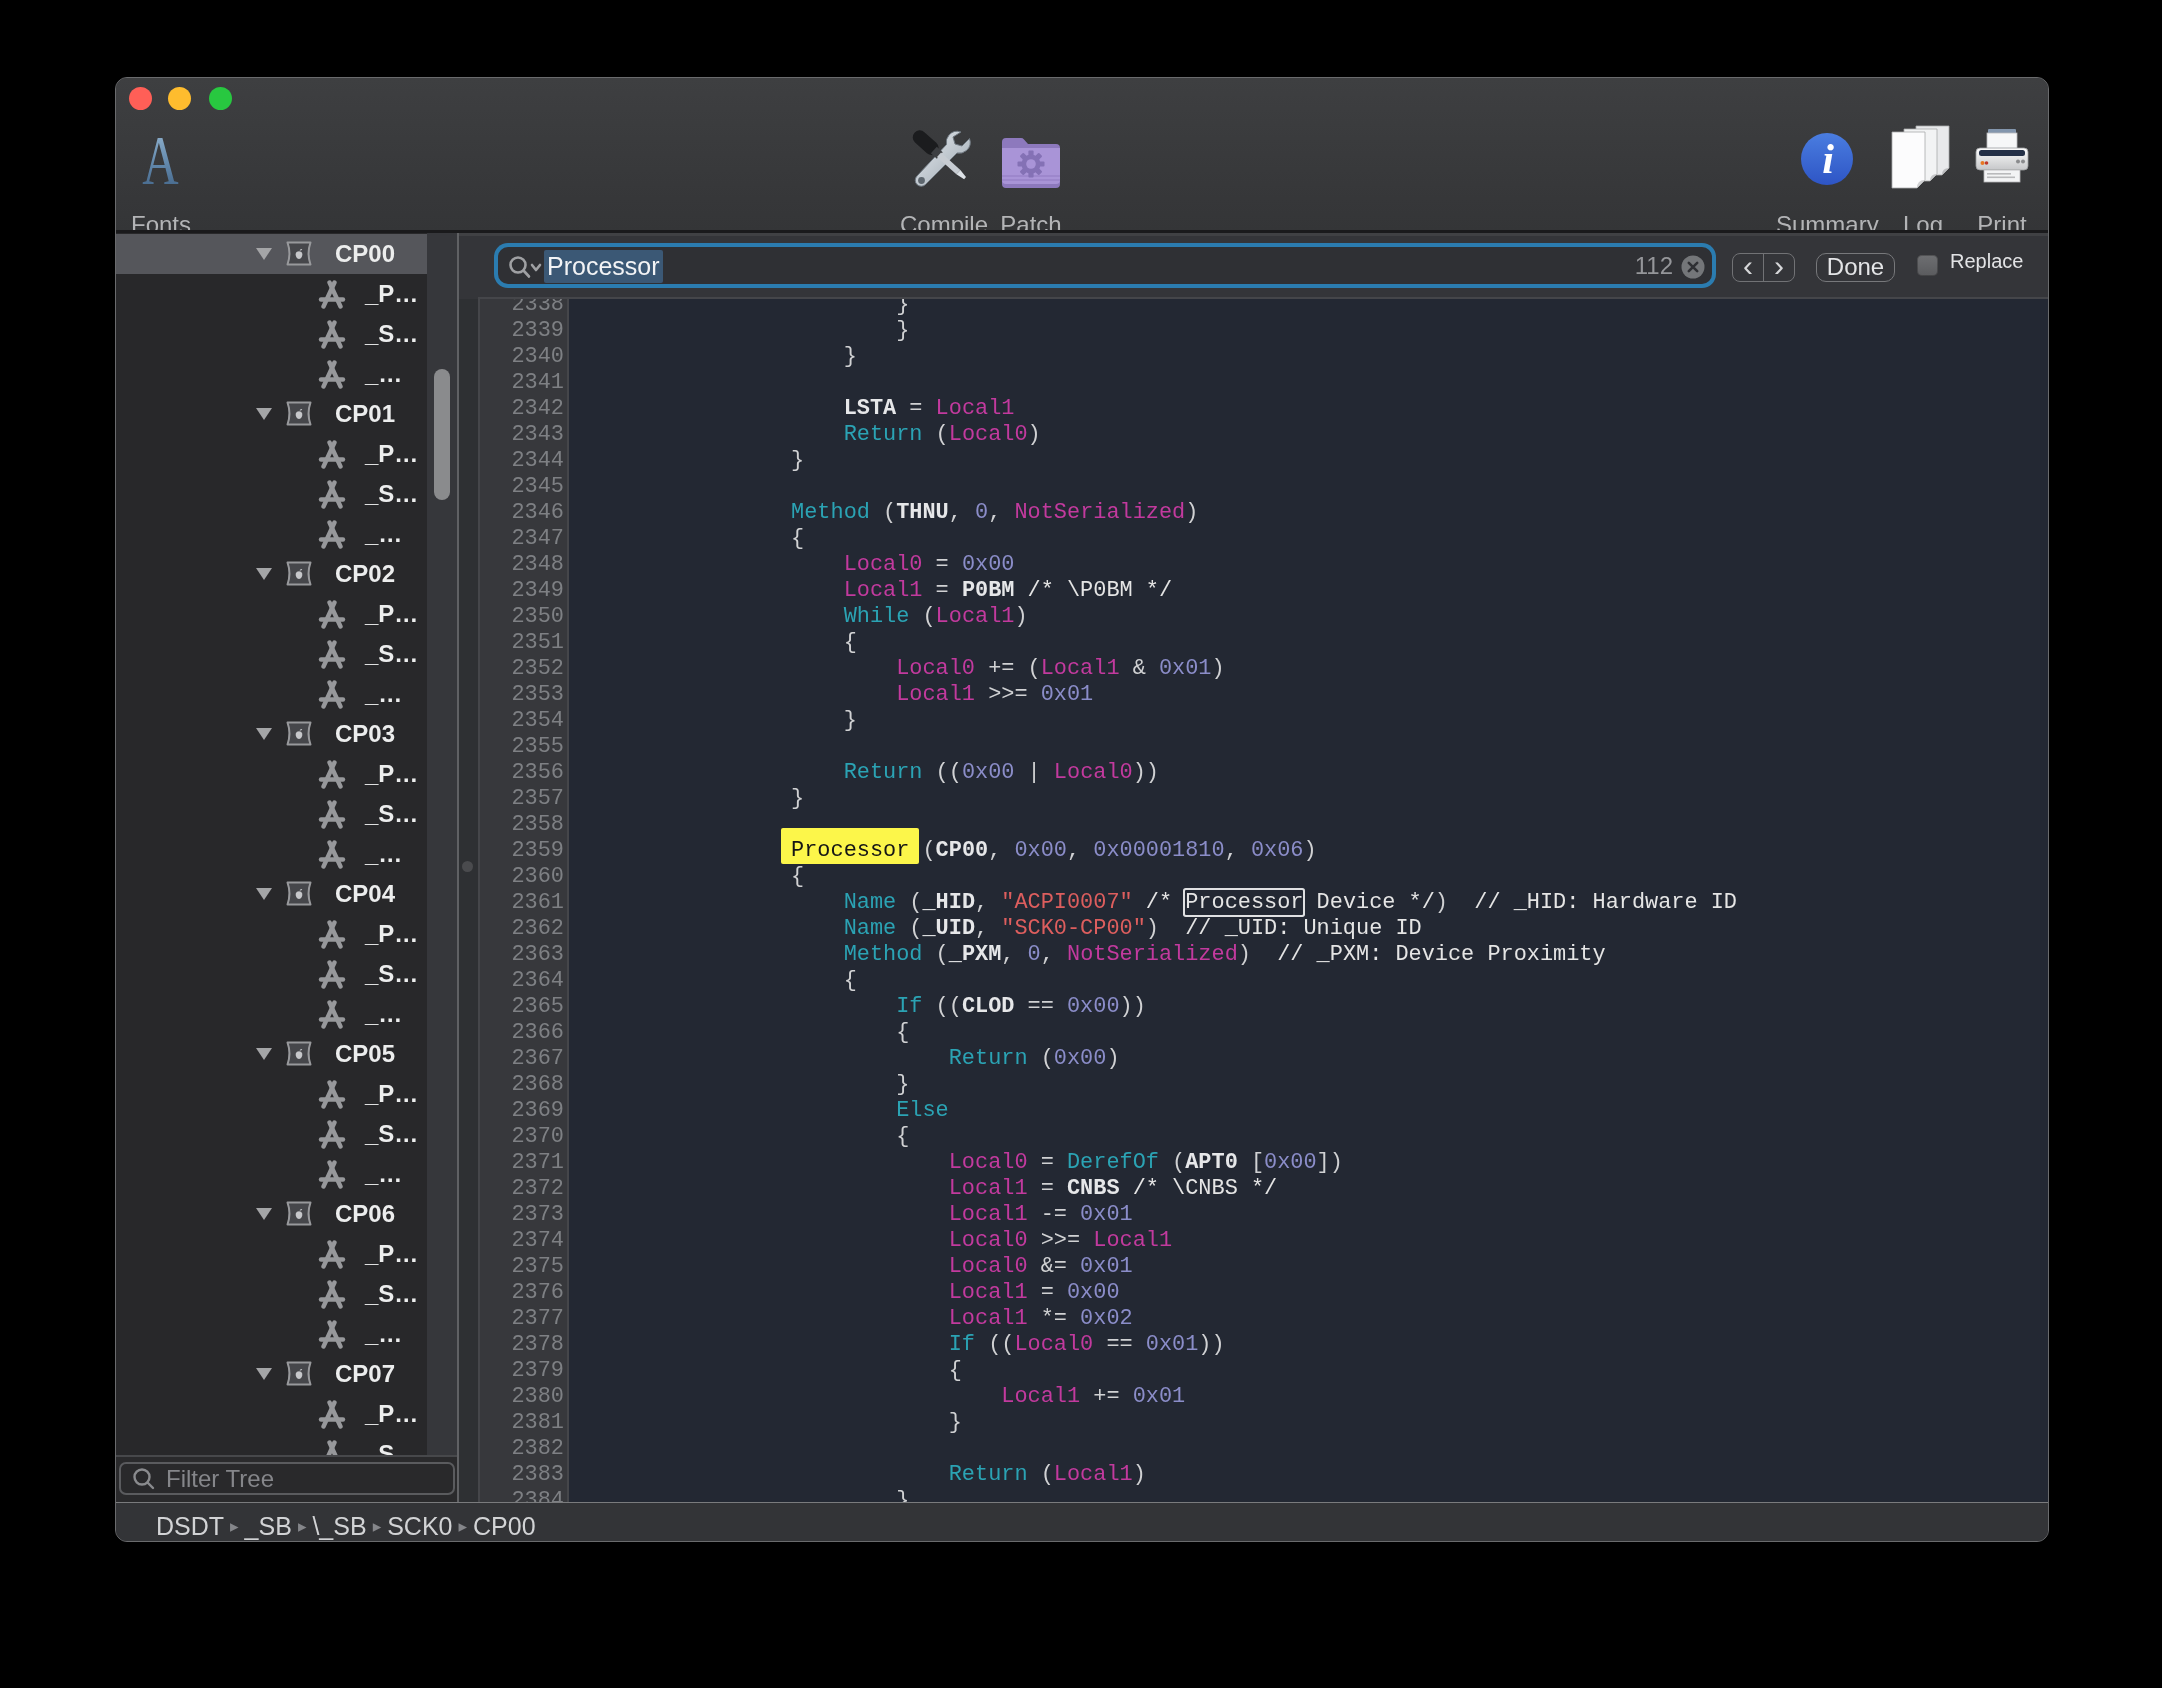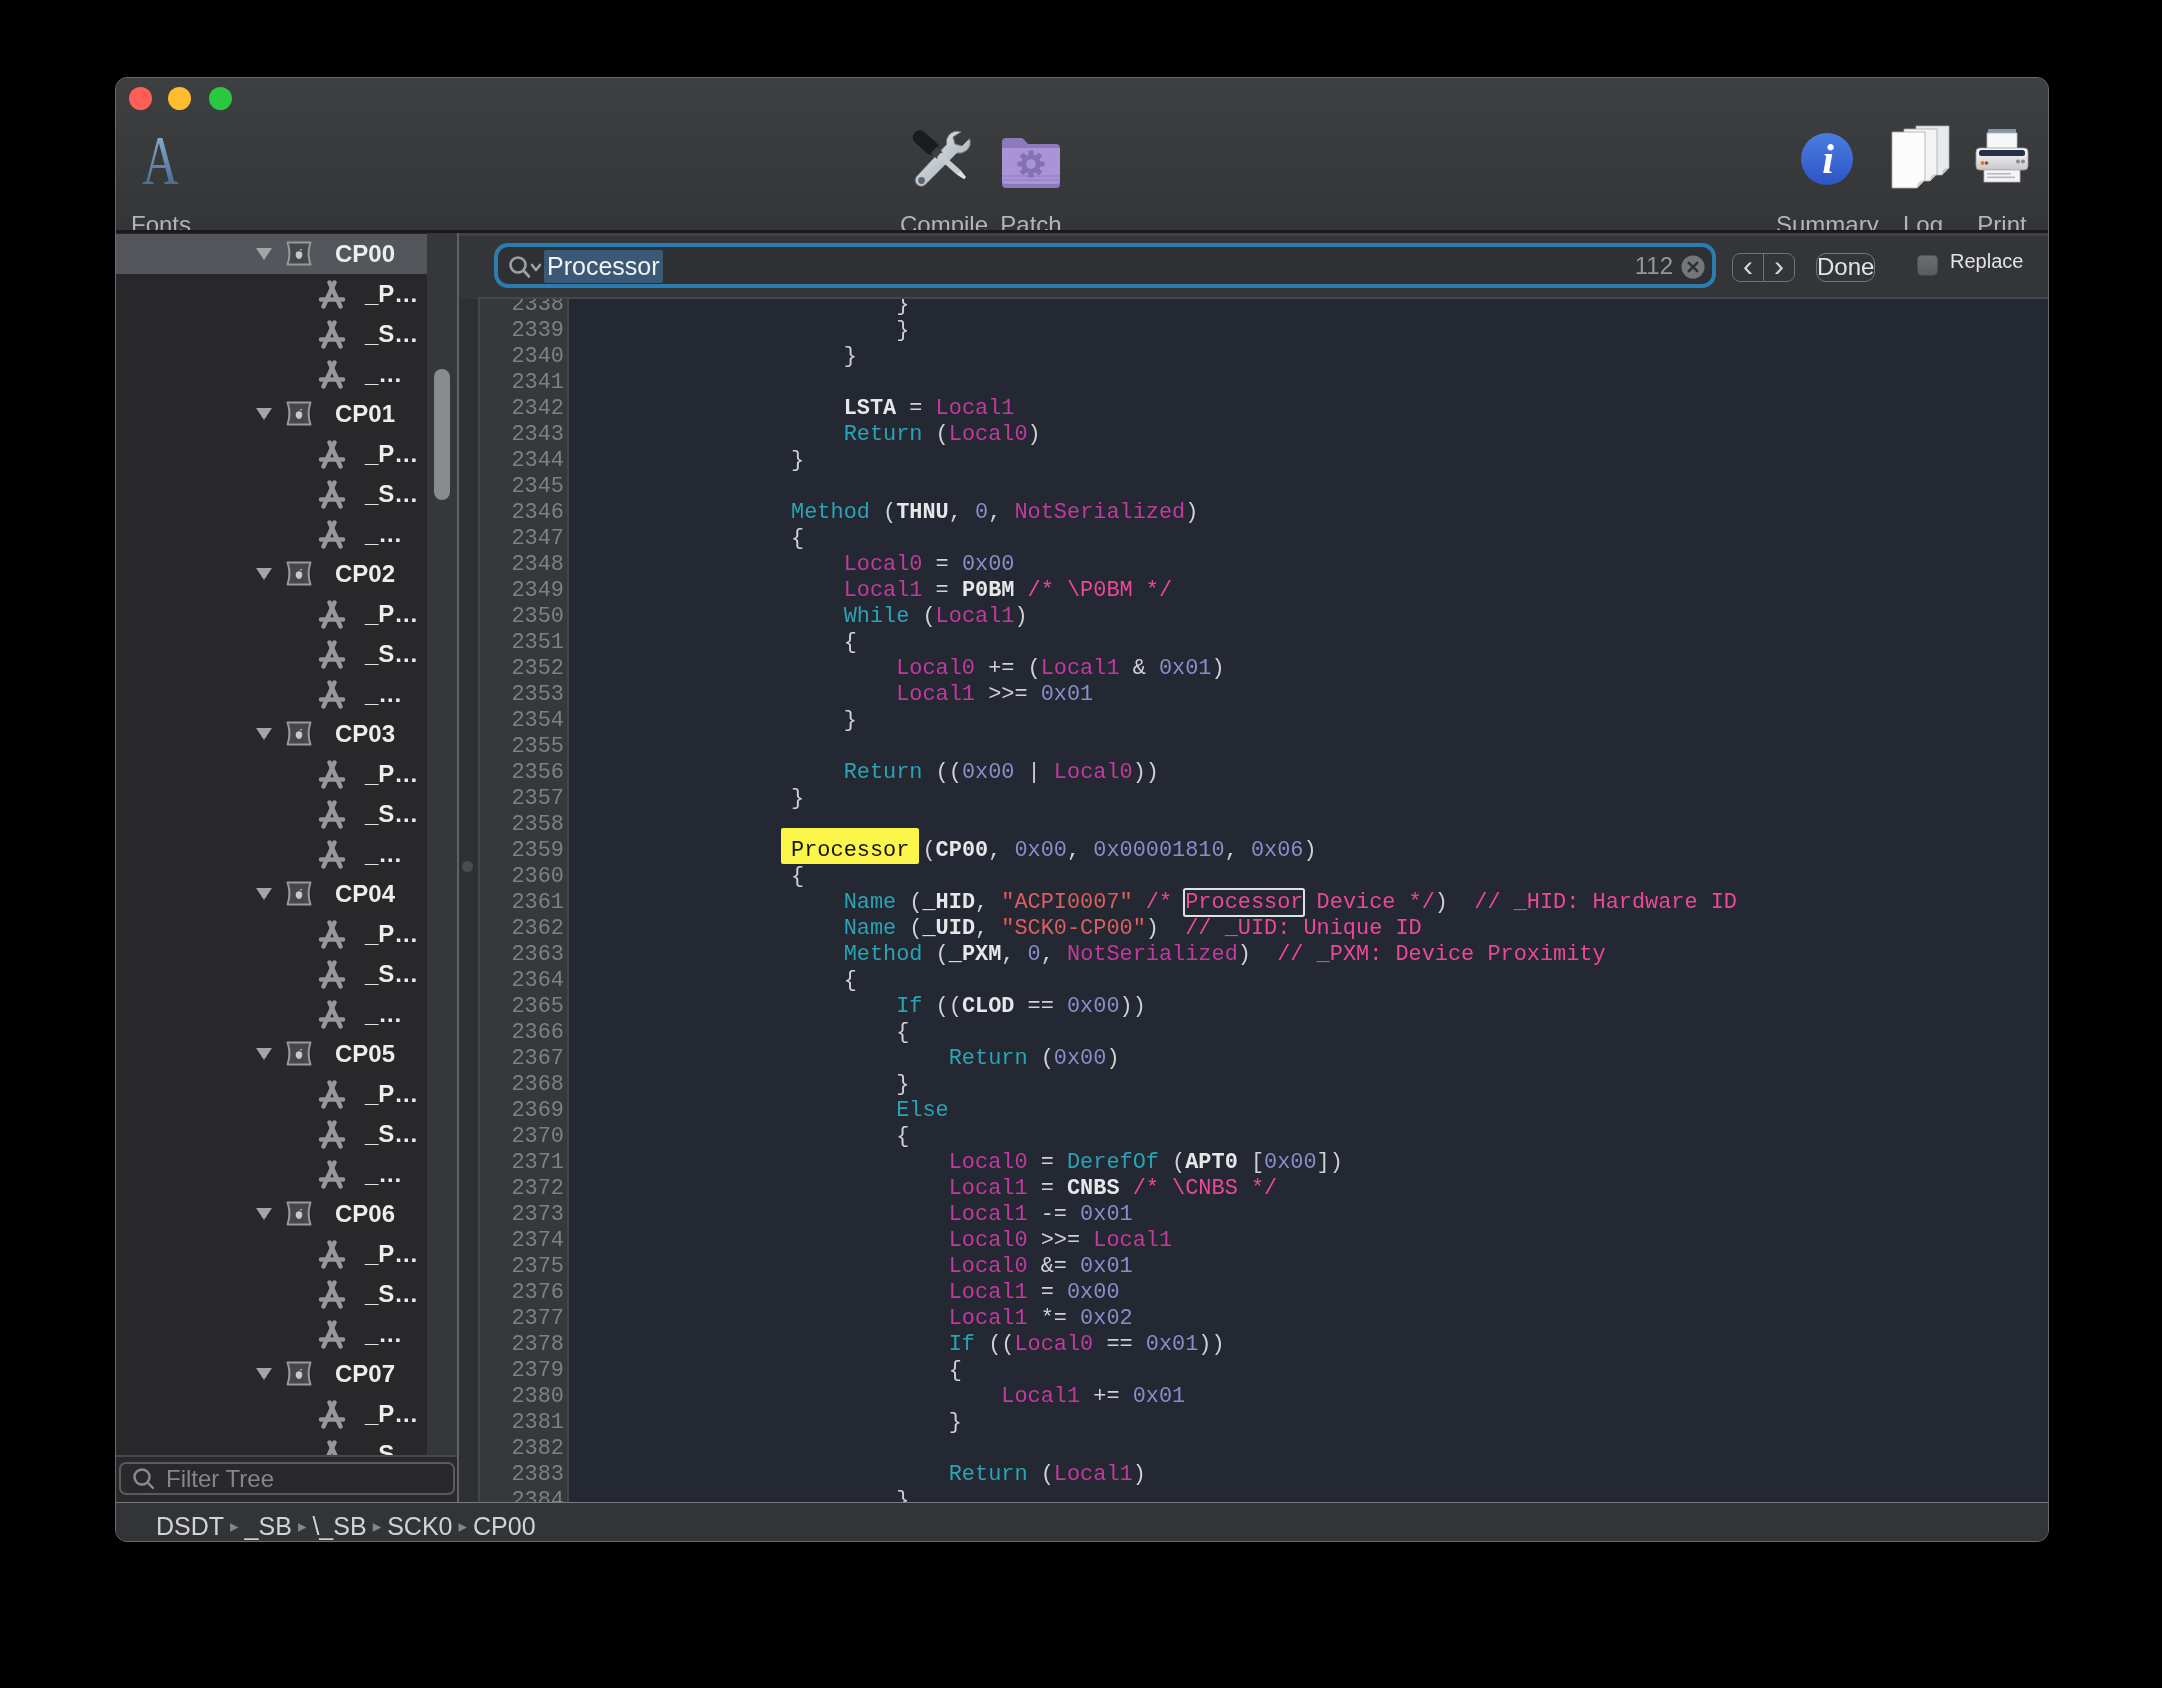--- a/index.html
+++ b/index.html
@@ -44,42 +44,42 @@
     background:#2b7cb0; border-radius:14px; }
   #sfinner { position:absolute; left:4px; top:4px; right:4px; bottom:4px;
     background:#2f3034; border-radius:10px; }
   #sword { position:absolute; left:46px; top:3px; font-size:25px; color:#f2f3f5;
     background:#3b5875; padding:2px 3px; border-radius:2px; }
   #scount { position:absolute; right:39px; top:5px; font-size:24px; color:#95969a; }
   #sx { position:absolute; right:7px; top:8px; }
   #navgrp { position:absolute; left:1273px; top:20px; width:63px; height:29px;
     border:1.5px solid #717275; border-radius:8px; display:flex; }
   .nbt { flex:1; text-align:center; color:#d6d7d9; font-size:30px; line-height:23px; }
-  #donebtn { position:absolute; left:1357px; top:20px; width:59px; height:29px;
+  #donebtn { position:absolute; left:1357px; top:20px; width:79px; height:29px;
     border:1.5px solid #77787b; border-radius:10px; text-align:center;
     font-size:24px; color:#e4e5e7; line-height:26px; }
   #repchk { position:absolute; left:1458px; top:22px; width:21px; height:21px;
     border-radius:5px; background:linear-gradient(#6e6f72,#5a5b5e);
     box-shadow:inset 0 0 0 1px rgba(0,0,0,0.25); }
   #replbl { position:absolute; left:1491px; top:17px; font-size:20px; color:#e2e3e5; }
   #edtop { position:absolute; left:362px; top:219px; width:1572px; height:2px; background:#45464a; }
   #margin { position:absolute; left:343px; top:221px; width:19px; height:1203px; background:#2e3033; }
   #vl1 { position:absolute; left:362px; top:221px; width:2px; height:1203px; background:#45464a; }
   #gutter { position:absolute; left:364px; top:221px; width:87px; height:1203px; background:#37383c; overflow:hidden; }
   #vl2 { position:absolute; left:451px; top:221px; width:2px; height:1203px; background:#45464a; }
   #code { position:absolute; left:453px; top:221px; width:1481px; height:1203px; background:#232833; overflow:hidden; }
 
   pre { font-family:"Liberation Mono", monospace; font-size:21.9px; line-height:26px; }
   #gutpre { position:absolute; right:3px; top:-6.6px; text-align:center; color:#7e8084; }
   #codepre { position:absolute; left:117px; top:-6.6px; color:#d0d1d3; }
   .k { color:#2ba3b4; }
   .m { color:#c23a9e; }
   .p { color:#8b8dc9; }
   .s { color:#dd5e5e; }
-  .g { color:#ec4899; }
+  .g { color:#e5e5e5; }
   .w { color:#e6e7e9; font-weight:bold; }
   .hl { background:#fcf64a; color:#151515; padding:10px 10px 1px 10px; margin:0 -10px; border-radius:2px; }
   .bx { box-shadow:0 0 0 2px #dfe0e2; border-radius:1px; }
 
   
   #status { position:absolute; left:0; top:1424px; width:100%; height:41px;
     background:#333437; border-top:1px solid #7a7b7d; }
   #crumb { position:absolute; left:40px; top:9px; font-size:25px; color:#d2d3d5; }
   .sepa { color:#85868a; font-size:17px; padding:0 6px; vertical-align:3px; }
 </style>

